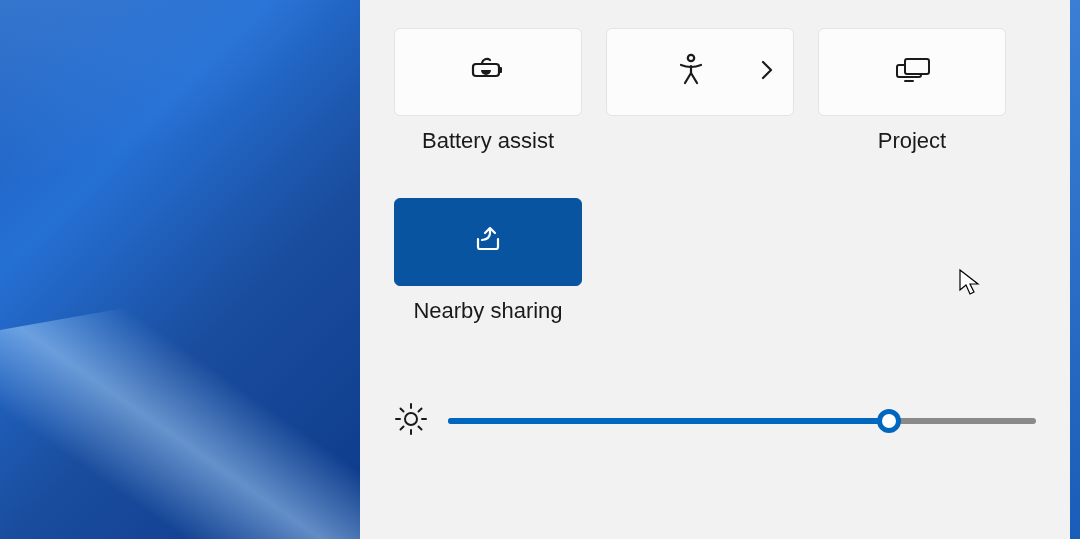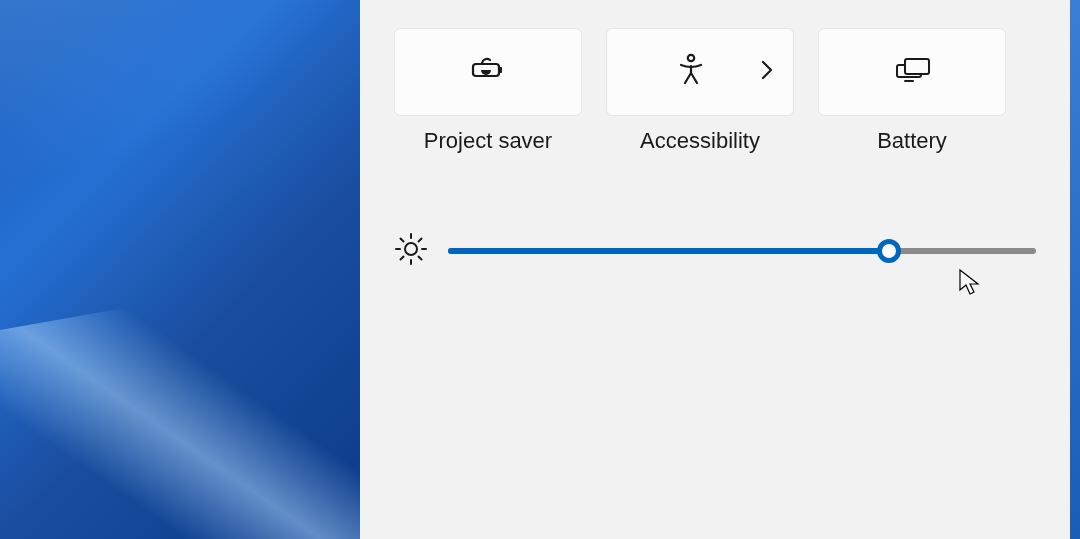--- a/index.html
+++ b/index.html
@@ -157,57 +157,67 @@
       <div class="tile">
         <span>
           <svg width="40" height="28" viewBox="0 0 40 28" fill="none">
             <path d="M8 8 h20 a3 3 0 0 1 3 3 v6 a3 3 0 0 1 -3 3 h-20 a3 3 0 0 1 -3 -3 v-6 a3 3 0 0 1 3 -3 z" stroke="currentColor" stroke-width="2.2" fill="none"></path>
             <rect x="31" y="11" width="3" height="6" rx="1" fill="currentColor"></rect>
             <path d="M14 7 a5 5 0 0 1 8 -3" stroke="currentColor" stroke-width="2.2" fill="none" stroke-linecap="round"></path>
             <path d="M13 14 a5 5 0 0 0 10 0" fill="currentColor"></path>
           </svg>
         </span>
       </div>
-      <div class="tile-label">Project saver</div>
+      <div class="tile-label">Battery assist</div>
     </div>
 
 
     <div class="tile-wrap">
       <div class="tile">
         <span style="margin-left:-18px;">
           <svg width="32" height="34" viewBox="0 0 32 34" fill="none">
             <circle cx="16" cy="5" r="3.2" stroke="currentColor" stroke-width="2.2" fill="none"></circle>
             <path d="M6 12 q10 4 20 0" stroke="currentColor" stroke-width="2.2" fill="none" stroke-linecap="round"></path>
             <path d="M16 13 v7" stroke="currentColor" stroke-width="2.2" fill="none" stroke-linecap="round"></path>
             <path d="M16 20 l-6 10 M16 20 l6 10" stroke="currentColor" stroke-width="2.2" fill="none" stroke-linecap="round"></path>
           </svg>
         </span>
         <span class="chevron">
           <svg width="12" height="20" viewBox="0 0 12 20" fill="none">
             <path d="M2 2 l8 8 l-8 8" stroke="currentColor" stroke-width="2.2" fill="none" stroke-linecap="round" stroke-linejoin="round"></path>
           </svg>
         </span>
       </div>
-      <div class="tile-label">Accessibility</div>
     </div>
 
 
     <div class="tile-wrap">
       <div class="tile">
         <span>
           <svg width="42" height="30" viewBox="0 0 42 30" fill="none">
             <rect x="14" y="4" width="24" height="15" rx="2" stroke="currentColor" stroke-width="2" fill="none"></rect>
             <path d="M14 10 h-6 a2 2 0 0 0 -2 2 v8 a2 2 0 0 0 2 2 h20 a2 2 0 0 0 2 -2 v-1" stroke="currentColor" stroke-width="2" fill="none"></path>
             <line x1="14" y1="26" x2="22" y2="26" stroke="currentColor" stroke-width="2" stroke-linecap="round"></line>
           </svg>
         </span>
       </div>
-      <div class="tile-label">Battery</div>
-    </div>
-
+      <div class="tile-label">Project</div>
+    </div>
+
+    <div class="tile-wrap">
+      <div class="tile active">
+        <span>
+          <svg width="32" height="30" viewBox="0 0 32 30" fill="none">
+            <path d="M6 14 v8 a2 2 0 0 0 2 2 h16 a2 2 0 0 0 2 -2 v-8" stroke="currentColor" stroke-width="2.2" fill="none" stroke-linecap="round"></path>
+            <path d="M13 8 l5 -5 l5 5 M18 3 v5 q0 6 -8 7" stroke="currentColor" stroke-width="2.2" fill="none" stroke-linecap="round" stroke-linejoin="round"></path>
+          </svg>
+        </span>
+      </div>
+      <div class="tile-label">Nearby sharing</div>
+    </div>
 
   </div>
 
   <div class="slider-row">
     <span>
       <svg width="34" height="34" viewBox="0 0 34 34" fill="none" stroke="#1a1a1a">
         <circle cx="17" cy="17" r="6" stroke-width="2" fill="none"></circle>
         <g stroke-width="2" stroke-linecap="round">
           <line x1="17" y1="2" x2="17" y2="6"></line>
           <line x1="17" y1="28" x2="17" y2="32"></line>

